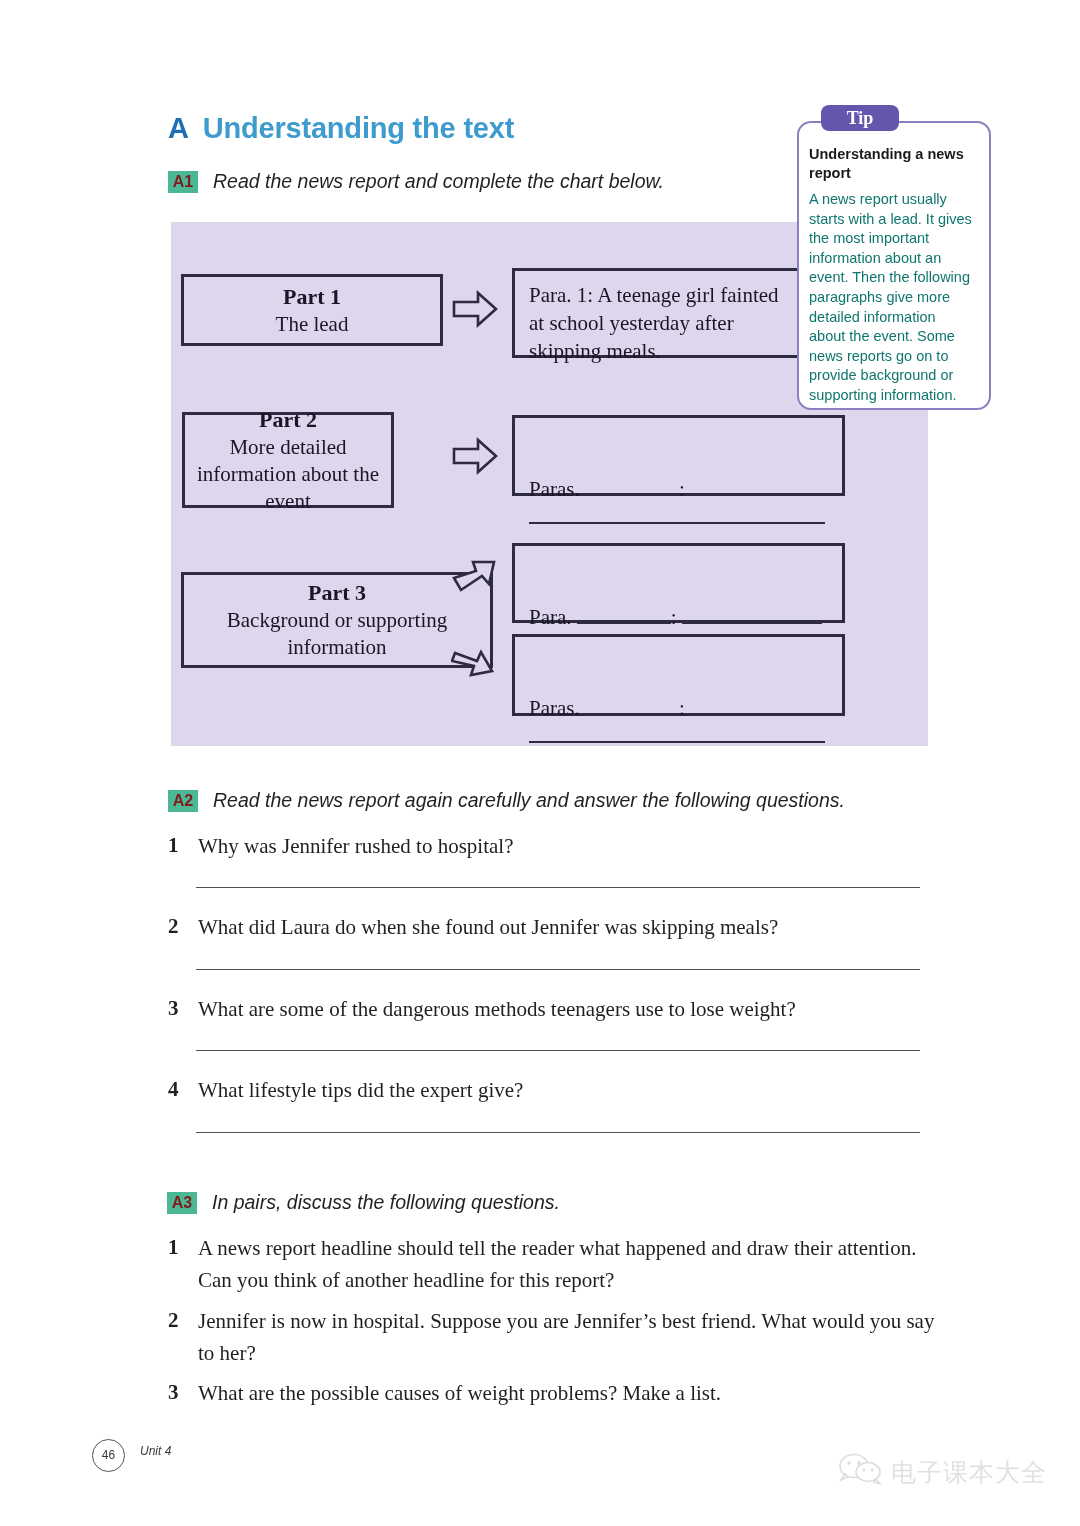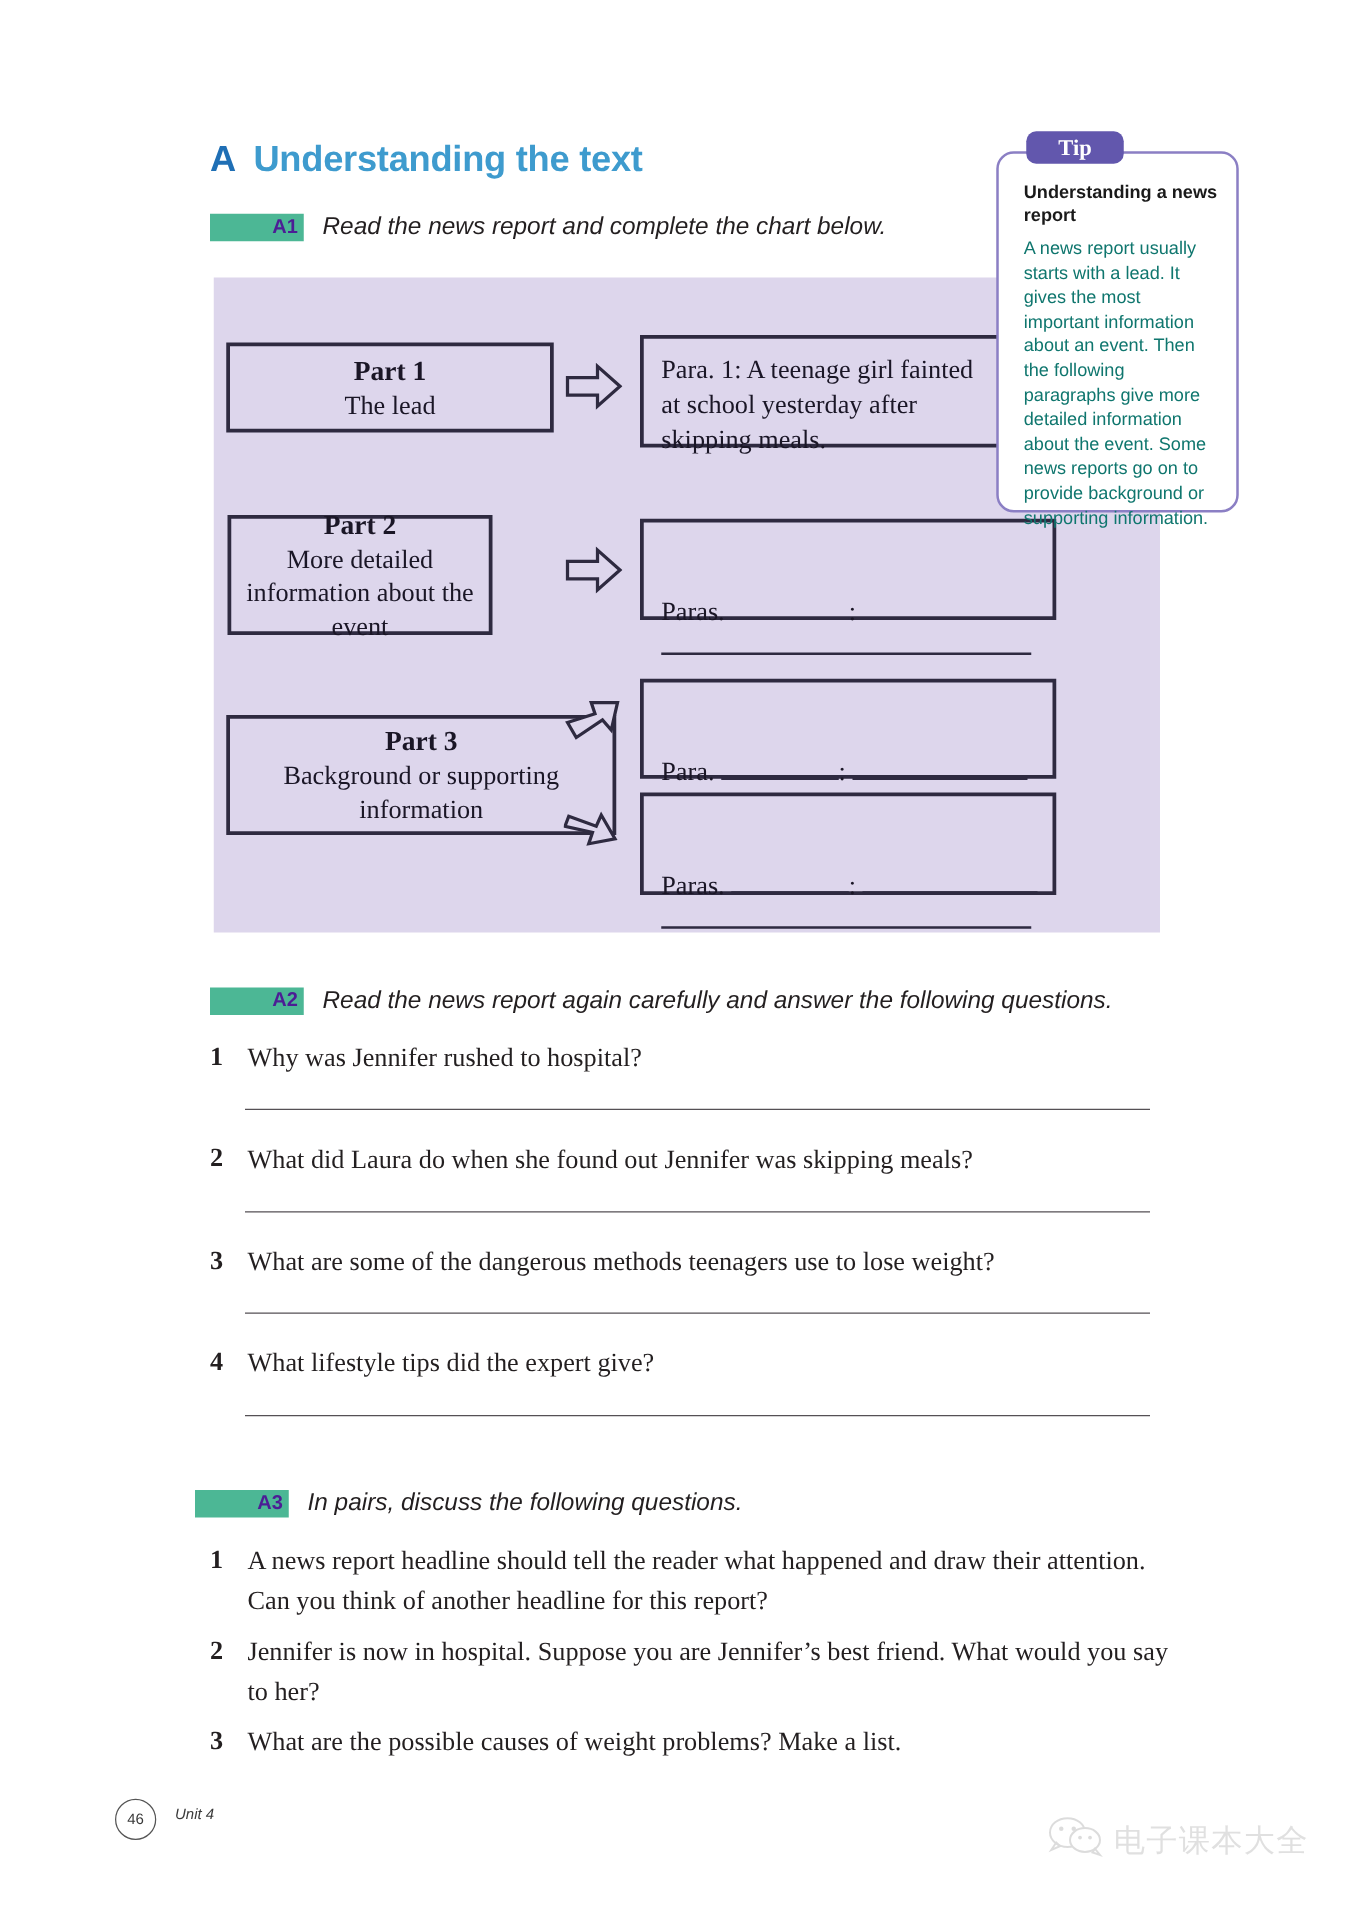--- a/index.html
+++ b/index.html
@@ -27,45 +27,44 @@
     letter-spacing: -0.2px;
     white-space: nowrap;
   }
   .heading-letter { color: #1f6fb5; }
   .heading-text  { color: #3e9bce; margin-left: 14px; }
 
   
   .task-badge {
     display: inline-block;
     background: #4cb795;
-    color: #4c1d95;
+    color: #7f1d1d;
     font-family: "Liberation Sans", sans-serif;
     font-weight: bold;
     font-size: 16px;
     line-height: 22px;
     text-align: center;
     width: 30px;
     height: 22px;
     vertical-align: middle;
-    padding-left: 45px;
   }
   .task-instr {
     display: inline-block;
     font-family: "Liberation Sans", sans-serif;
     font-style: italic;
     font-size: 19.5px;
     color: #231f20;
     margin-left: 11px;
     vertical-align: middle;
     white-space: nowrap;
   }
   .task-row { position: absolute; white-space: nowrap; }
   #task-a1 { left: 168px; top: 170px; }
   #task-a2 { left: 168px; top: 789px; }
-  #task-a3 { left: 156px; top: 1191px; }
+  #task-a3 { left: 167px; top: 1191px; }
 
   
   .tip-wrap {
     position: absolute;
     left: 797px;
     top: 105px;
     width: 196px;
     z-index: 40;
   }
   .tip-tab {
@@ -87,21 +86,21 @@
   .tip-body {
     position: absolute;
     left: 0;
     top: 16px;
     width: 194px;
     height: 289px;
     box-sizing: border-box;
     background: #ffffff;
     border: 2px solid #8b7fc4;
     border-radius: 14px;
-    padding: 22px 14px 10px 20px;
+    padding: 22px 14px 10px 10px;
     z-index: 1;
   }
   .tip-title {
     font-family: "Liberation Sans", sans-serif;
     font-weight: bold;
     font-size: 14.5px;
     line-height: 19px;
     color: #1a1a1a;
     margin-bottom: 7px;
   }

